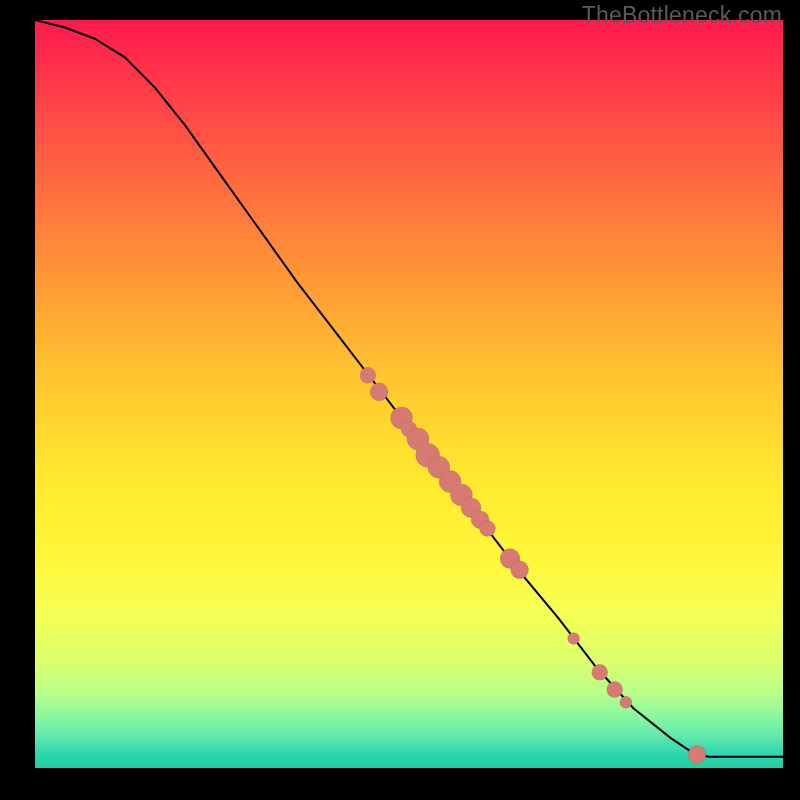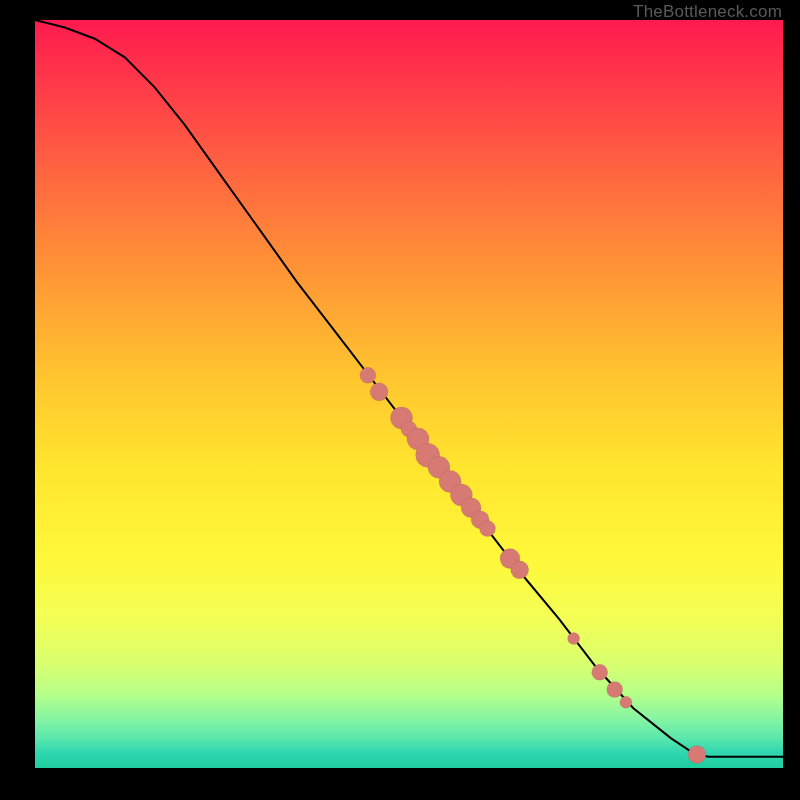--- a/index.html
+++ b/index.html
@@ -36,21 +36,21 @@
       #5be7ad 96%,
       #2fd6b0 98%,
       #1ecf9e 100%
     );
   }
   .watermark {
     position: absolute;
     top: 2px;
     right: 18px;
     font-family: Arial, Helvetica, sans-serif;
-    font-size: 17px;
+    font-size: 23px;
     font-weight: 500;
     color: #5a5a5a;
     letter-spacing: 0.2px;
   }
   svg.curve {
     position: absolute;
     left: 0;
     top: 0;
     width: 800px;
     height: 800px;

